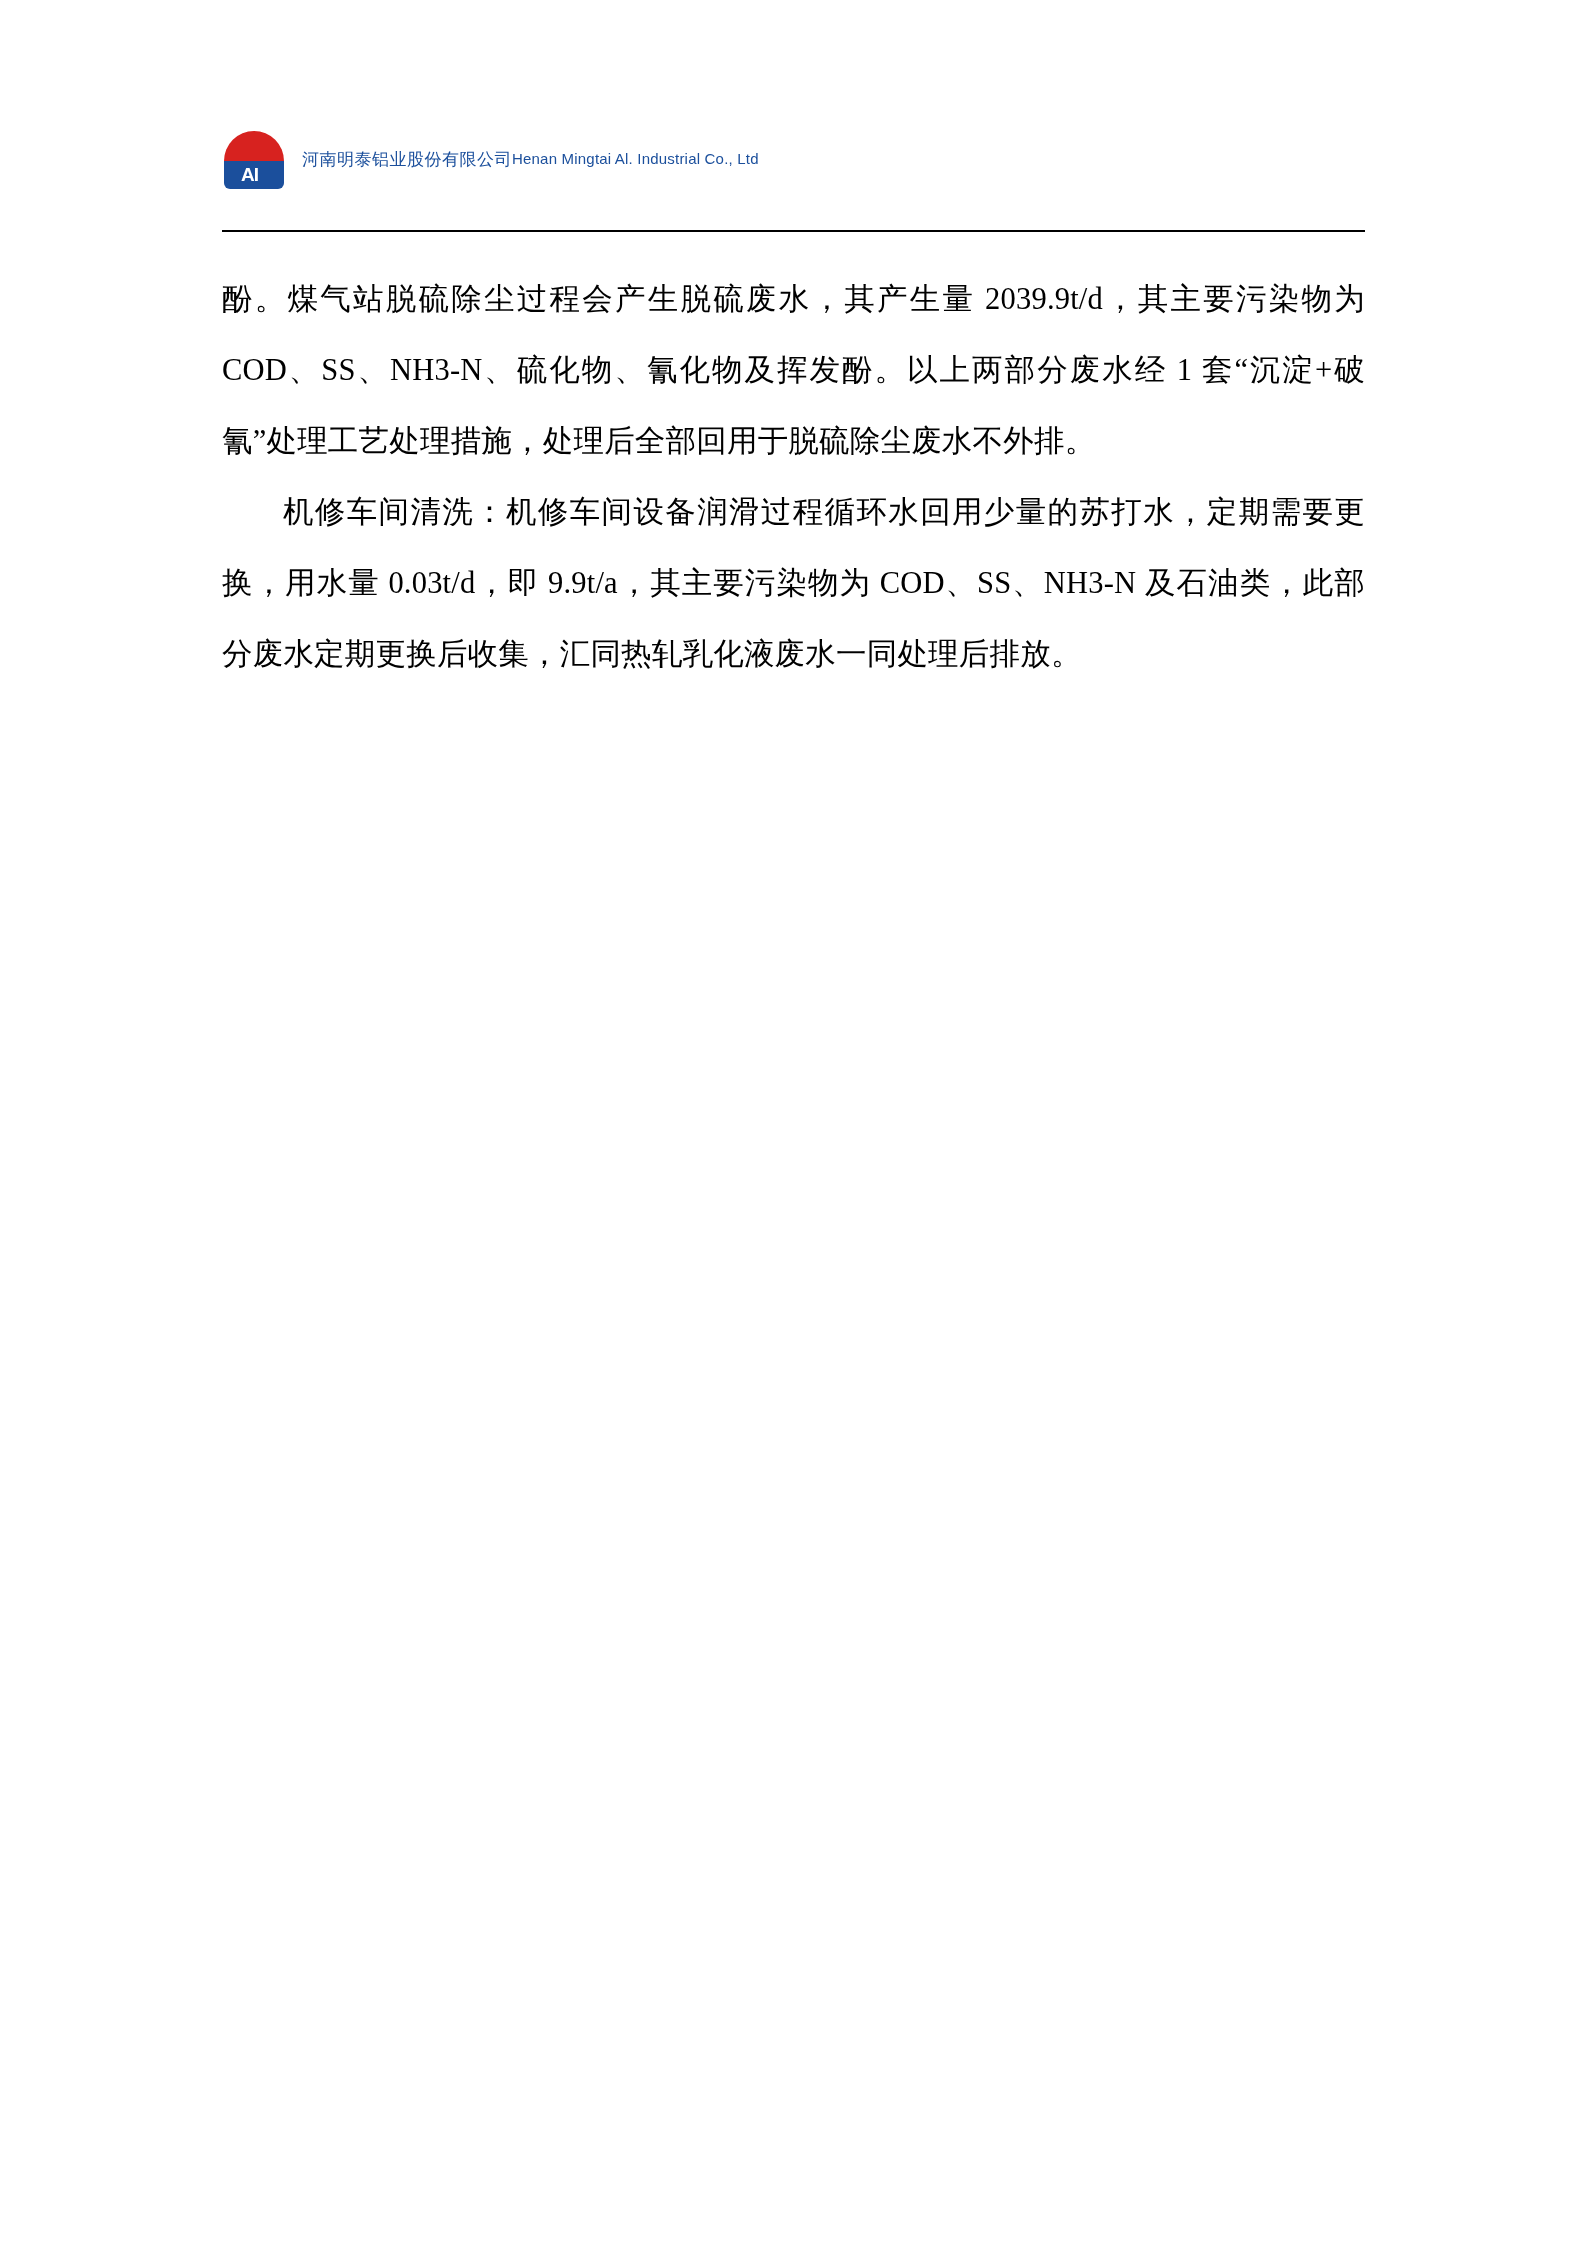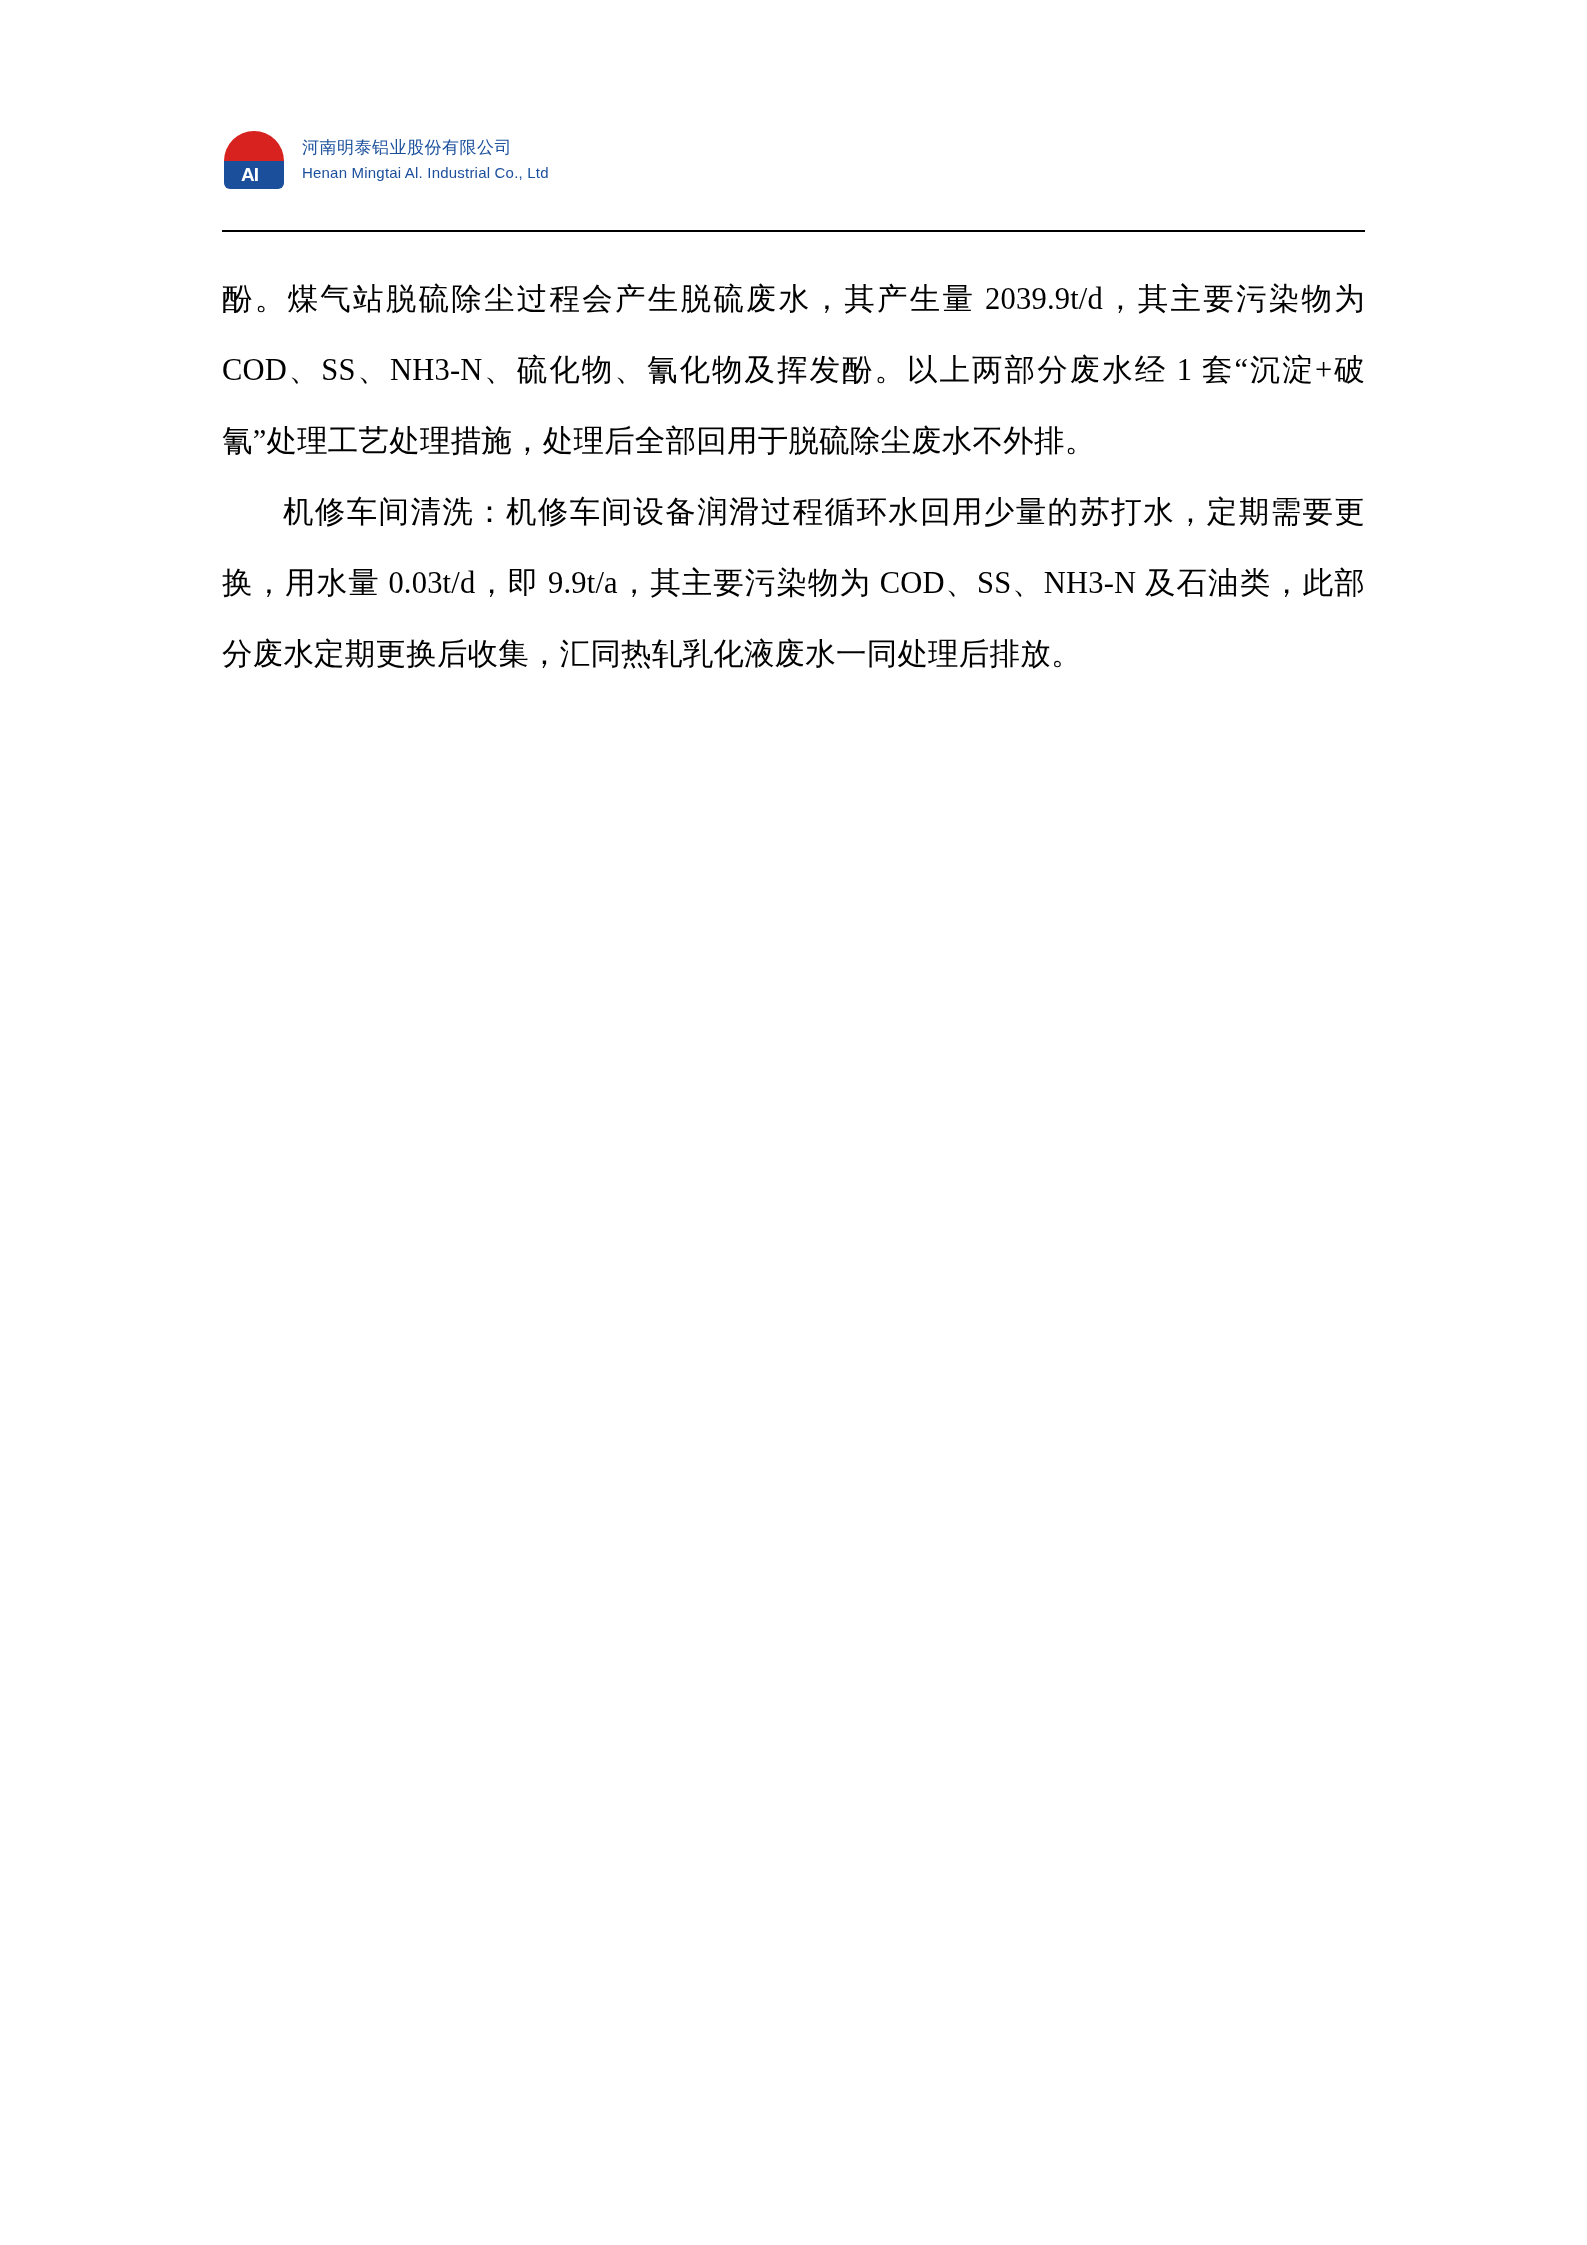--- a/index.html
+++ b/index.html
@@ -65,21 +65,21 @@
     color: #ffffff;
     font-family: "Liberation Sans", sans-serif;
     font-size: 19px;
     font-weight: bold;
     line-height: 24px;
     text-align: left;
     letter-spacing: -1px;
   }
   .company-block {
     display: flex;
-    flex-direction: column;
+    flex-direction: row;
     justify-content: center;
   }
   .company-cn {
     font-family: "Liberation Sans", sans-serif;
     font-size: 17px;
     color: #1B4F9C;
     line-height: 26px;
     letter-spacing: 0.5px;
   }
   .company-en {

